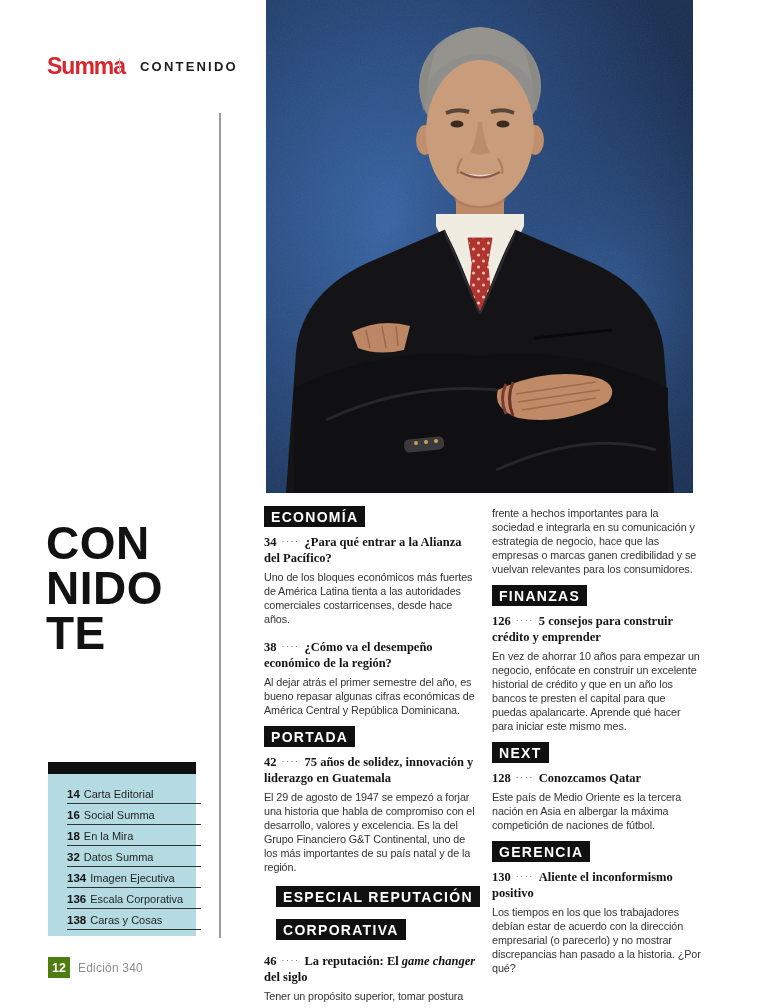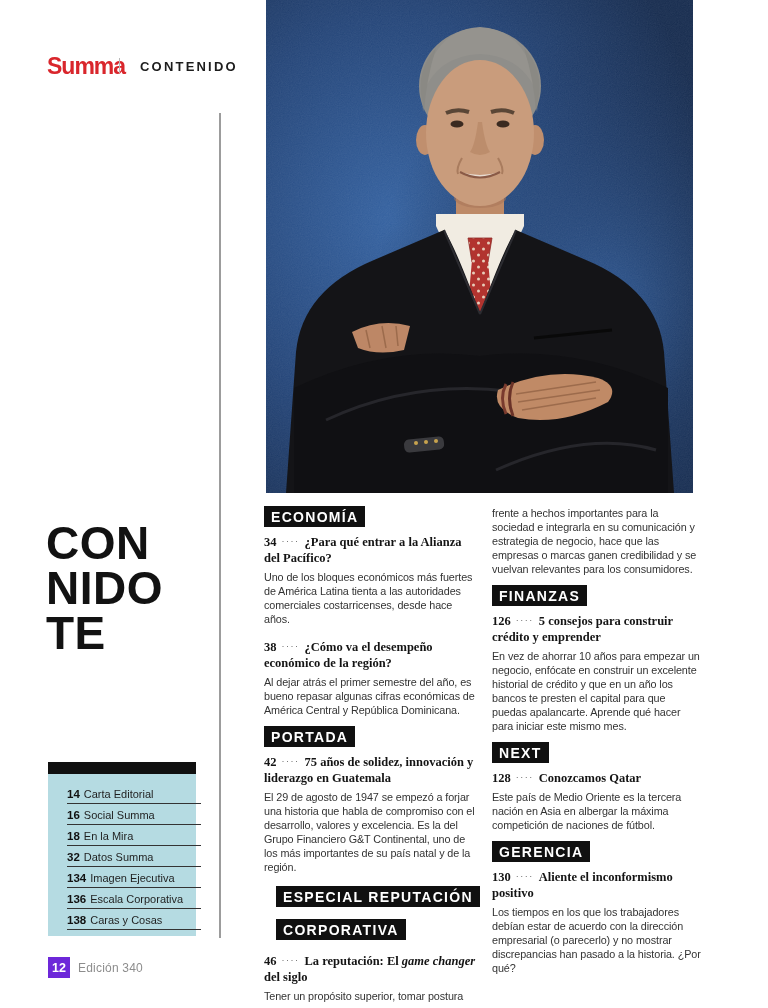--- a/index.html
+++ b/index.html
@@ -24,21 +24,21 @@
 
   
   .index-box{position:absolute;left:48px;top:762px;width:148px;height:174px;background:#b5dbe2}
   .index-bar{height:12px;background:#101010}
   .index-list{list-style:none;margin:12px 0 0;padding:0 0 8px 19px}
   .index-item{width:134px;font-size:11px;color:#1f1f1f;padding:2px 0 3px;
         border-bottom:1px solid #333;margin-bottom:3px;white-space:nowrap}
   .index-item .num{font-weight:bold;margin-right:4px;font-size:11.5px;color:#111}
 
   
-  .page-badge{position:absolute;left:48px;top:957px;width:22px;height:21px;background:#6d28d9;
+  .page-badge{position:absolute;left:48px;top:957px;width:22px;height:21px;background:#4d7c0f;
         color:#fff;font-size:12.5px;font-weight:bold;display:flex;align-items:center;justify-content:center}
   .edition{position:absolute;left:78px;top:961px;font-size:12px;color:#8d8d8d;letter-spacing:0.2px}
 
   
   .col{position:absolute;top:506px}
   .col-mid{left:264px;width:212px}
   .col-right{left:492px;width:210px}
 
   .tag{display:table;background:#101010;color:#fff;font-size:14px;font-weight:bold;
         letter-spacing:1.3px;padding:3px 7px 2px;margin:0 0 6px;white-space:nowrap}

